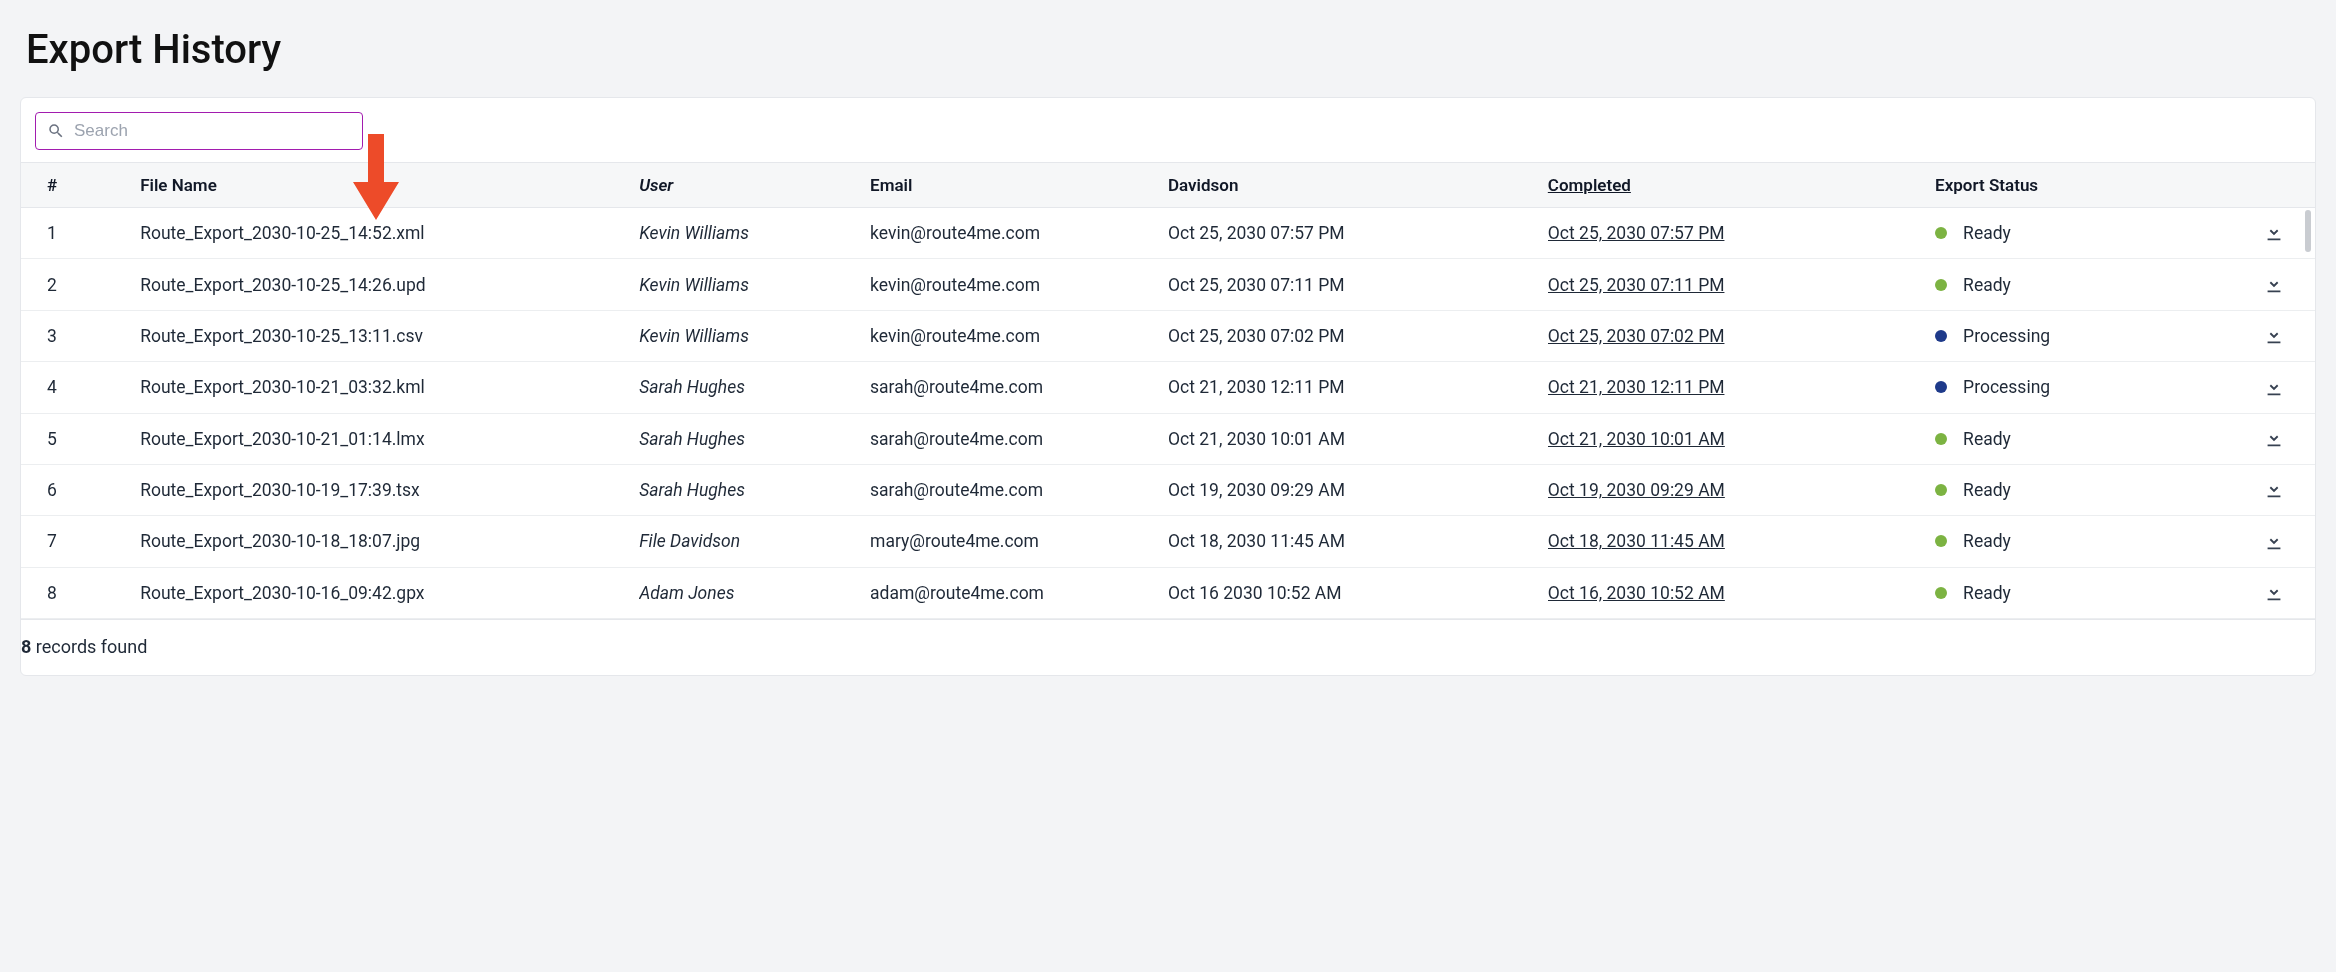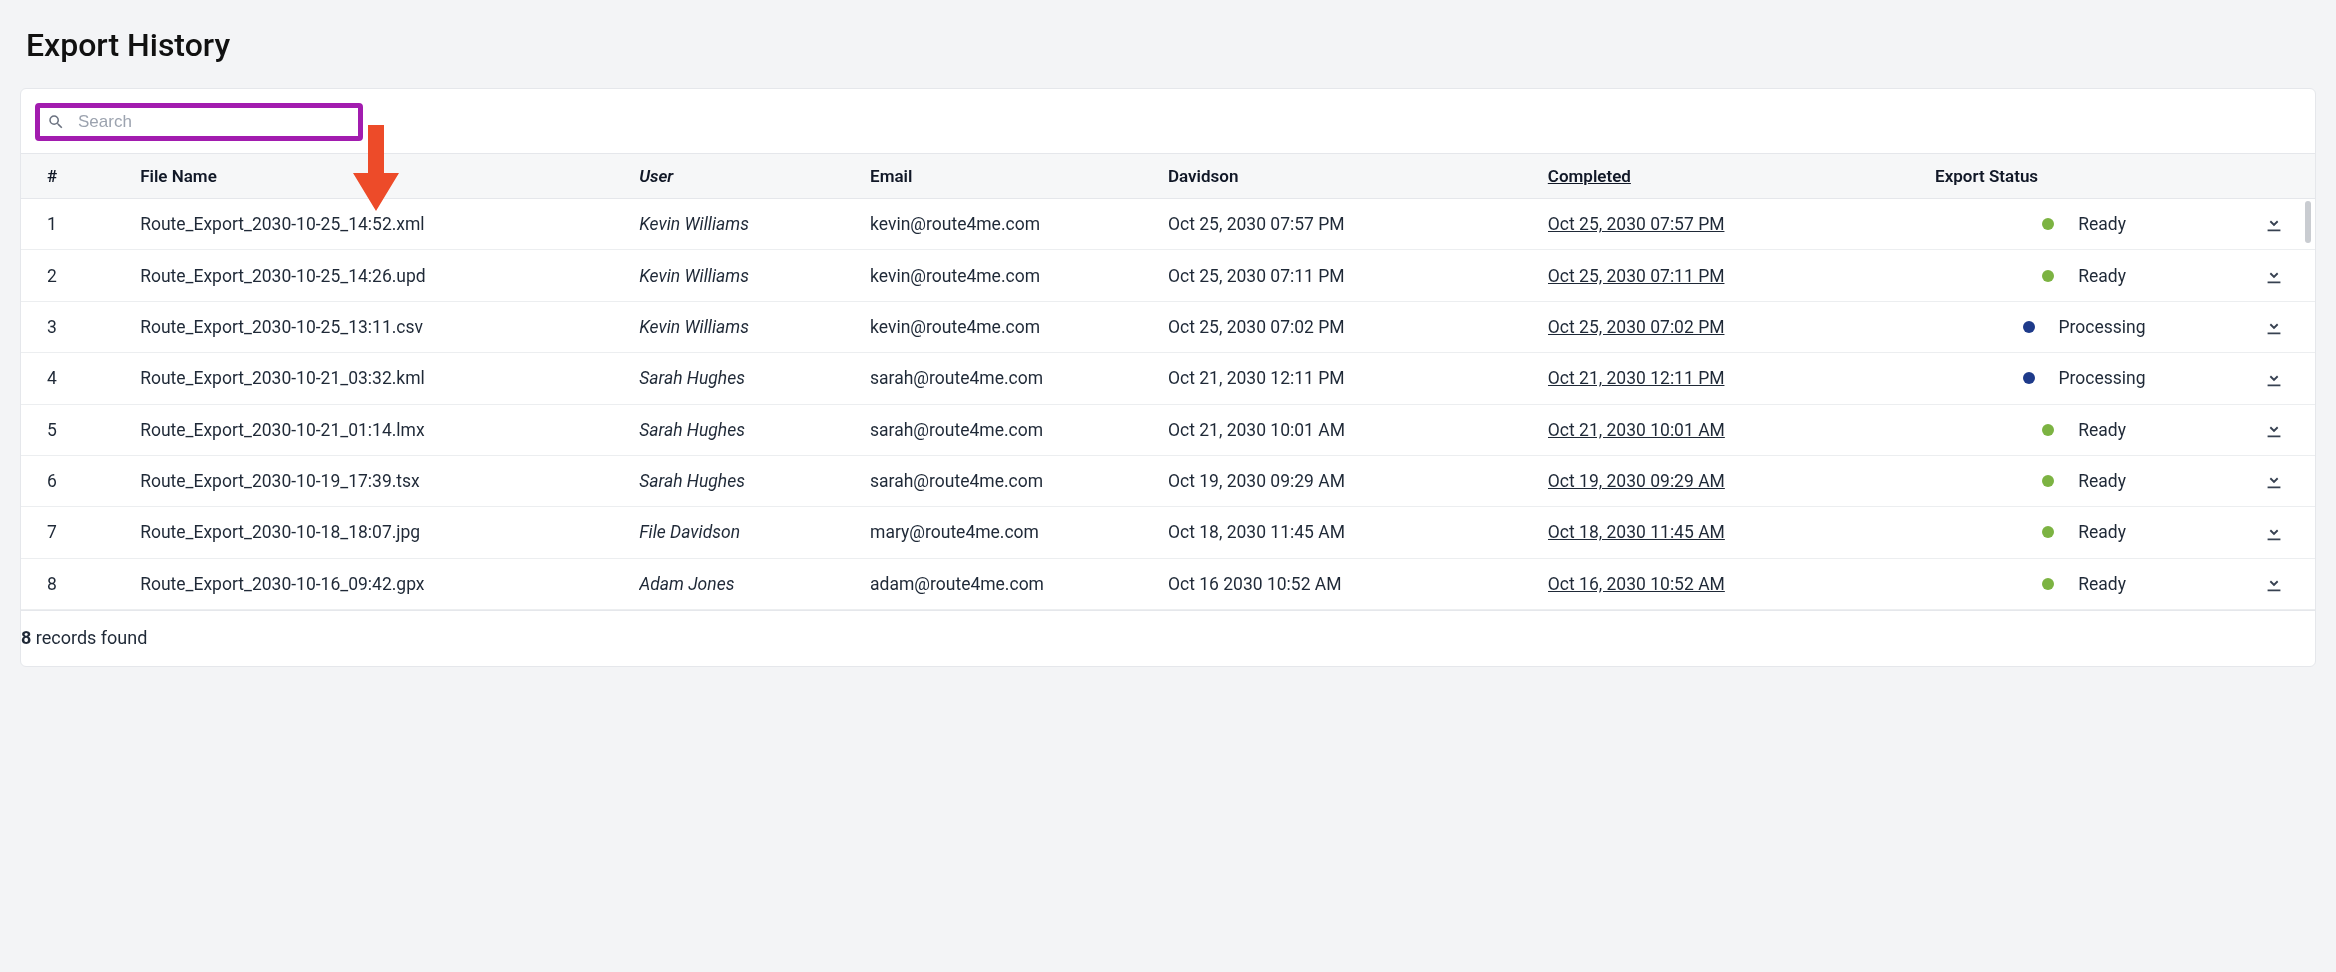--- a/index.html
+++ b/index.html
@@ -3,21 +3,21 @@
   <meta charset="utf-8">
   <style>
     * { margin: 0; padding: 0; box-sizing: border-box; }
     body {
       font-family: -apple-system, BlinkMacSystemFont, "Segoe UI", Roboto, "Helvetica Neue", Arial, sans-serif;
       background: #f3f4f6;
       color: #1f2937;
       padding: 0 20px 20px 20px;
     }
     .page-title {
-      font-size: 32px;
+      font-size: 40px;
       font-weight: 500;
       padding: 26px 6px 24px 6px;
       color: #111;
     }
     .card {
       background: #fff;
       border: 1px solid #e5e7eb;
       border-radius: 6px;
       overflow: hidden;
     }
@@ -32,21 +32,21 @@
       position: absolute;
       left: 12px; top: 50%;
       transform: translateY(-50%);
       width: 18px; height: 18px;
       fill: #6b7280;
       pointer-events: none;
     }
     .search-input {
       width: 100%;
       height: 38px;
-      border: 5px solid #a21caf;
+      border: 1px solid #a21caf;
       border-radius: 4px;
       padding: 0 12px 0 38px;
       font-size: 17px;
       color: #be185d;
       outline: none;
     }
     .search-input::placeholder { color: #9ca3af; }
     .table-wrap { position: relative; }
     table {
       width: 100%;
@@ -75,21 +75,21 @@
       text-overflow: ellipsis;
     }
     .col-idx { width: 80px; padding-left: 26px !important; }
     .col-file { width: 335px; margin-left: 31px; }
     .col-user { width: 155px; font-style: italic; }
     .col-email { width: 200px; }
     .col-started { width: 255px; }
     .col-completed { width: 260px; text-decoration: underline; }
     .col-status { width: 200px; }
     .col-dl { width: 55px; text-align: center; }
-    .status-cell { display: flex; align-items: center; gap: 24px; justify-content: center; }
+    .status-cell { display: flex; align-items: center; gap: 16px; }
     .status-dot {
       width: 12px; height: 12px; border-radius: 50%;
       display: inline-block;
     }
     .dot-ready { background: #7cb342; }
     .dot-processing { background: #1e3a8a; }
     .dl-icon-svg {
       width: 22px; height: 22px;
       fill: #374151;
       cursor: pointer;

